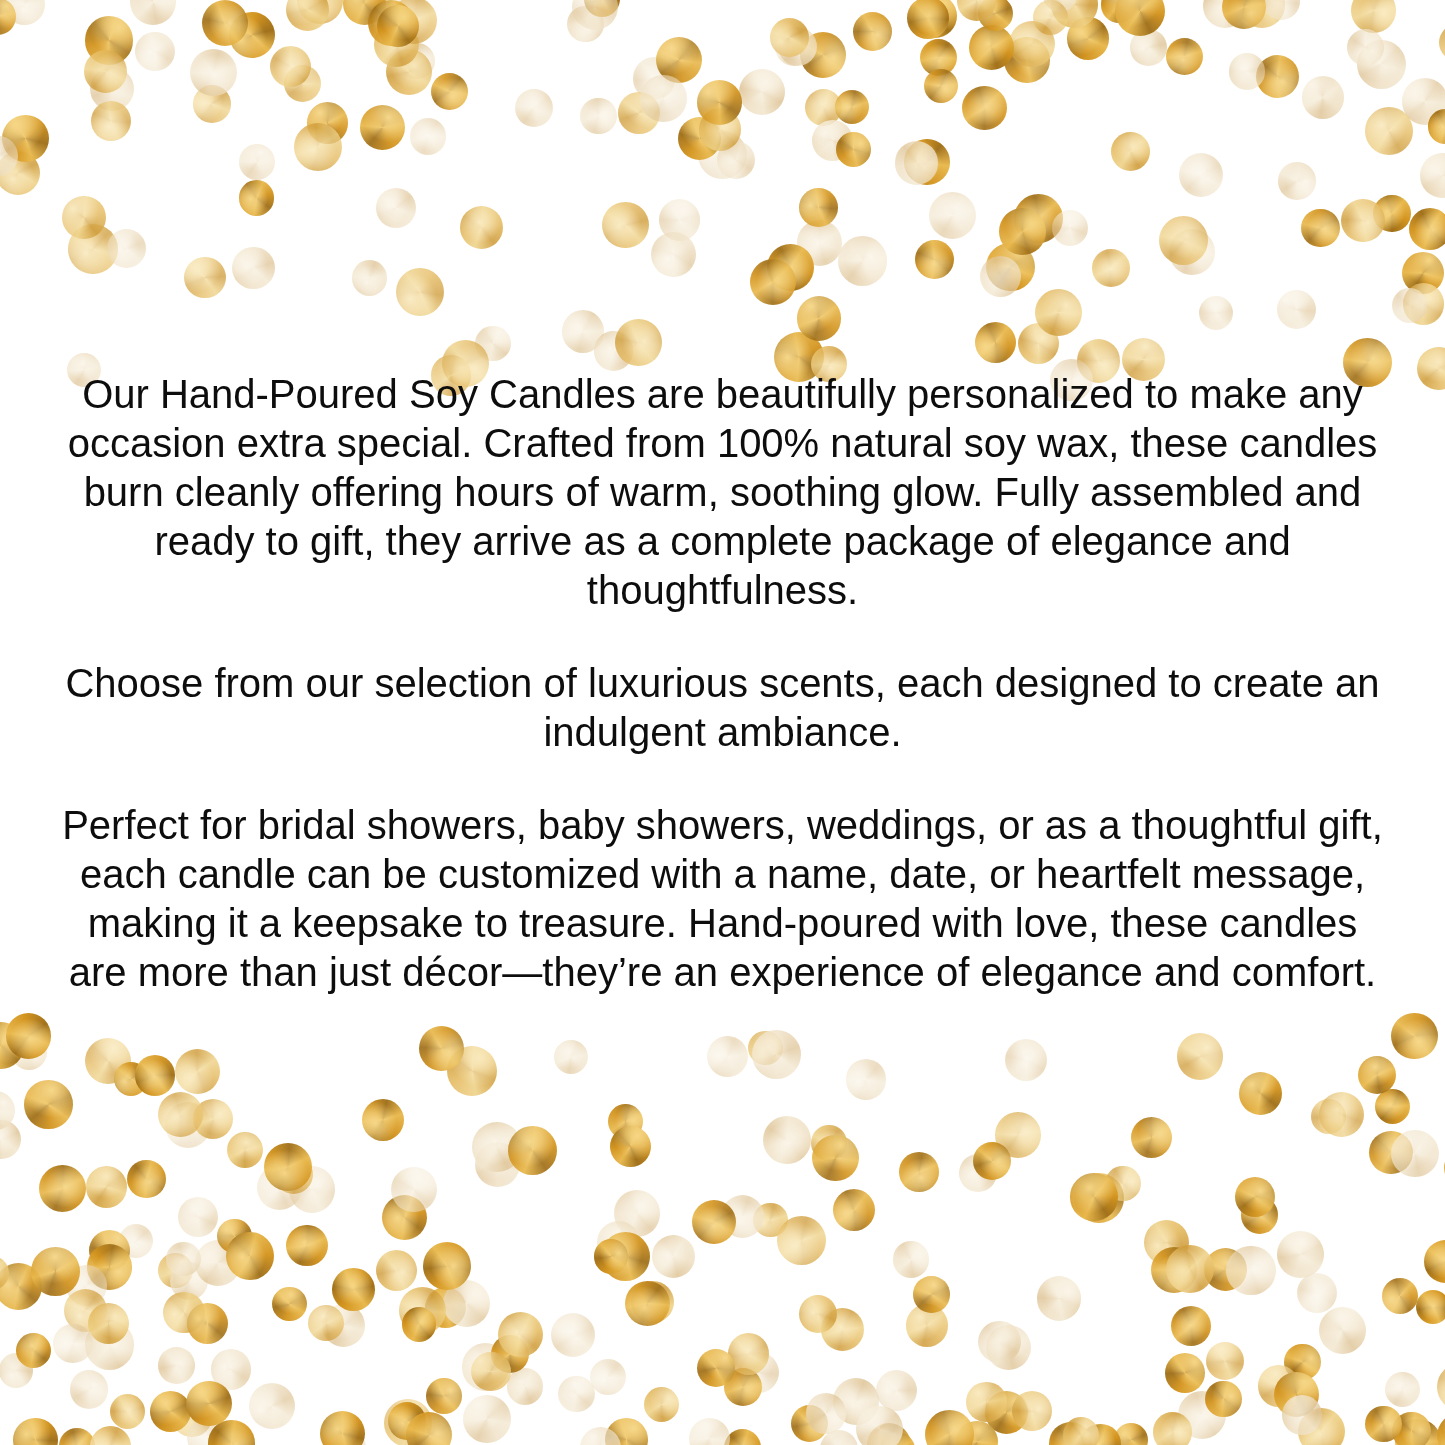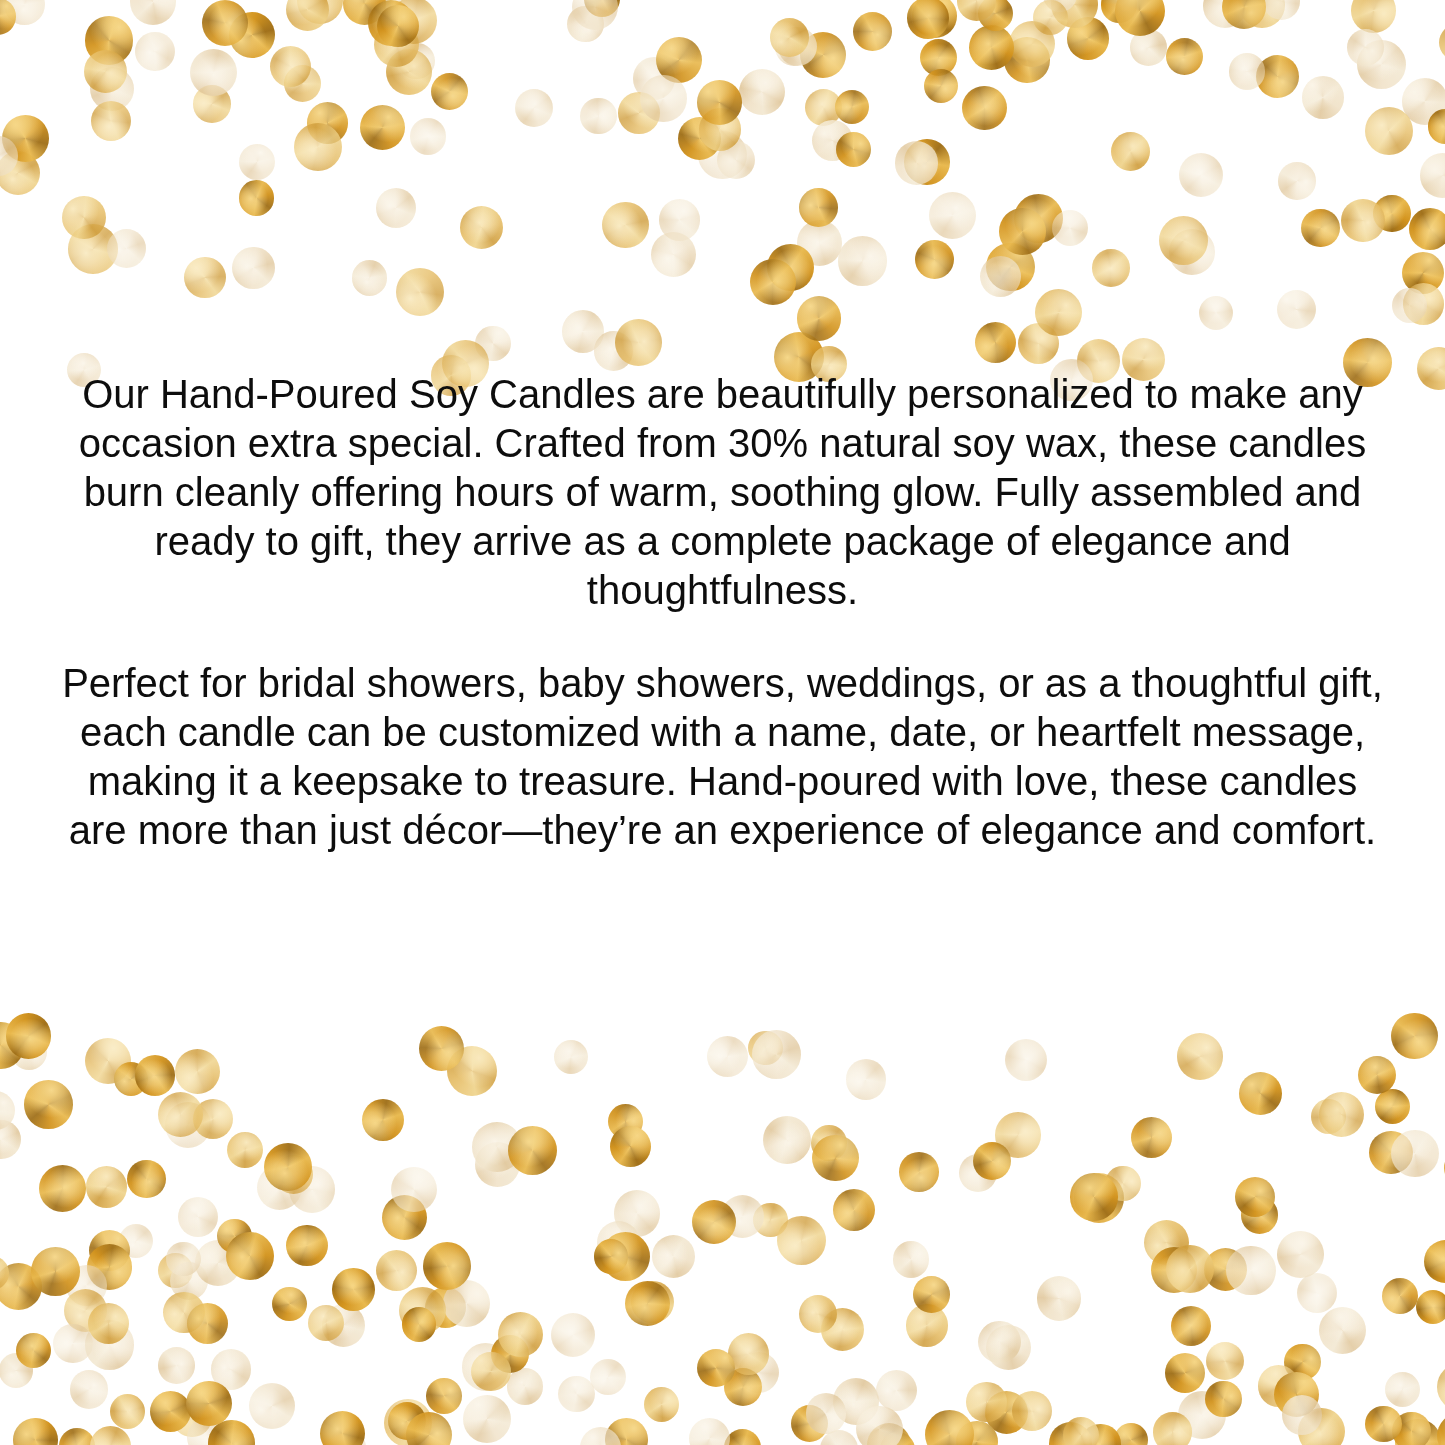--- a/index.html
+++ b/index.html
@@ -396,17 +396,18 @@
       <div class="dot" style="left: 1166.1px; top: 1245.3px; width: 47.8px; height: 47.8px; opacity: 0.88; background: radial-gradient(circle at 35% 54%, rgb(249, 231, 182) 0%, rgba(249, 231, 182, 0.6) 28%, rgba(249, 231, 182, 0) 58%), conic-gradient(from 284deg, rgb(229, 187, 98), rgb(207, 156, 58) 18%, rgb(239, 210, 136) 34%, rgb(229, 187, 98) 48%, rgb(207, 156, 58) 63%, rgb(239, 210, 136) 80%, rgb(229, 187, 98));"></div>
       <div class="dot" style="left: 87.8px; top: 1302.8px; width: 41.1px; height: 41.1px; opacity: 0.89; background: radial-gradient(circle at 67% 33%, rgb(249, 231, 182) 0%, rgba(249, 231, 182, 0.6) 28%, rgba(249, 231, 182, 0) 58%), conic-gradient(from 311deg, rgb(229, 187, 98), rgb(207, 156, 58) 18%, rgb(239, 210, 136) 34%, rgb(229, 187, 98) 48%, rgb(207, 156, 58) 63%, rgb(239, 210, 136) 80%, rgb(229, 187, 98));"></div>
       <div class="dot" style="left: 391.3px; top: 1166.7px; width: 45.5px; height: 45.5px; opacity: 0.59; background: radial-gradient(circle at 60% 23%, rgb(250, 243, 228) 0%, rgba(250, 243, 228, 0.6) 28%, rgba(250, 243, 228, 0) 58%), conic-gradient(from 73deg, rgb(239, 223, 194), rgb(223, 196, 150) 18%, rgb(242, 230, 205) 34%, rgb(239, 223, 194) 48%, rgb(223, 196, 150) 63%, rgb(242, 230, 205) 80%, rgb(239, 223, 194));"></div>
       <div class="dot" style="left: 1281.5px; top: 1395.1px; width: 40.3px; height: 40.3px; opacity: 0.82; background: radial-gradient(circle at 41% 41%, rgb(250, 243, 228) 0%, rgba(250, 243, 228, 0.6) 28%, rgba(250, 243, 228, 0) 58%), conic-gradient(from 211deg, rgb(239, 223, 194), rgb(223, 196, 150) 18%, rgb(242, 230, 205) 34%, rgb(239, 223, 194) 48%, rgb(223, 196, 150) 63%, rgb(242, 230, 205) 80%, rgb(239, 223, 194));"></div>
       <div class="dot" style="left: 1357.5px; top: 1055.6px; width: 38.2px; height: 38.2px; opacity: 0.94; background: radial-gradient(circle at 45% 29%, rgb(246, 214, 132) 0%, rgba(246, 214, 132, 0.6) 28%, rgba(246, 214, 132, 0) 58%), conic-gradient(from 304deg, rgb(211, 148, 31), rgb(160, 112, 26) 18%, rgb(233, 185, 78) 34%, rgb(211, 148, 31) 48%, rgb(160, 112, 26) 63%, rgb(233, 185, 78) 80%, rgb(211, 148, 31));"></div>
       <div class="dot" style="left: 90.1px; top: 1426.4px; width: 40.8px; height: 40.8px; opacity: 0.85; background: radial-gradient(circle at 29% 56%, rgb(249, 231, 182) 0%, rgba(249, 231, 182, 0.6) 28%, rgba(249, 231, 182, 0) 58%), conic-gradient(from 155deg, rgb(229, 187, 98), rgb(207, 156, 58) 18%, rgb(239, 210, 136) 34%, rgb(229, 187, 98) 48%, rgb(207, 156, 58) 63%, rgb(239, 210, 136) 80%, rgb(229, 187, 98));"></div>
       <div class="dot" style="left: 833px; top: 1188.7px; width: 42.4px; height: 42.4px; opacity: 0.91; background: radial-gradient(circle at 34% 57%, rgb(246, 214, 132) 0%, rgba(246, 214, 132, 0.6) 28%, rgba(246, 214, 132, 0) 58%), conic-gradient(from 110deg, rgb(211, 148, 31), rgb(160, 112, 26) 18%, rgb(233, 185, 78) 34%, rgb(211, 148, 31) 48%, rgb(160, 112, 26) 63%, rgb(233, 185, 78) 80%, rgb(211, 148, 31));"></div>
     </div>
 
   <div class="description">
-    <p>Our Hand-Poured Soy Candles are beautifully personalized to make any occasion extra special. Crafted from 30% natural soy wax, these candles burn cleanly offering hours of warm, soothing glow. Fully assembled and ready to gift, they arrive as a complete package of elegance and thoughtfulness.</p>
+    <p>Our Hand-Poured Soy Candles are beautifully personalized to make any occasion extra special. Crafted from 100% natural soy wax, these candles burn cleanly offering hours of warm, soothing glow. Fully assembled and ready to gift, they arrive as a complete package of elegance and thoughtfulness.</p>
+    <p>Choose from our selection of luxurious scents, each designed to create an indulgent ambiance.</p>
     <p>Perfect for bridal showers, baby showers, weddings, or as a thoughtful gift, each candle can be customized with a name, date, or heartfelt message, making it a keepsake to treasure. Hand-poured with love, these candles are more than just décor—they’re an experience of elegance and comfort.</p>
   </div>
 
 </div>
 
 </body></html>

